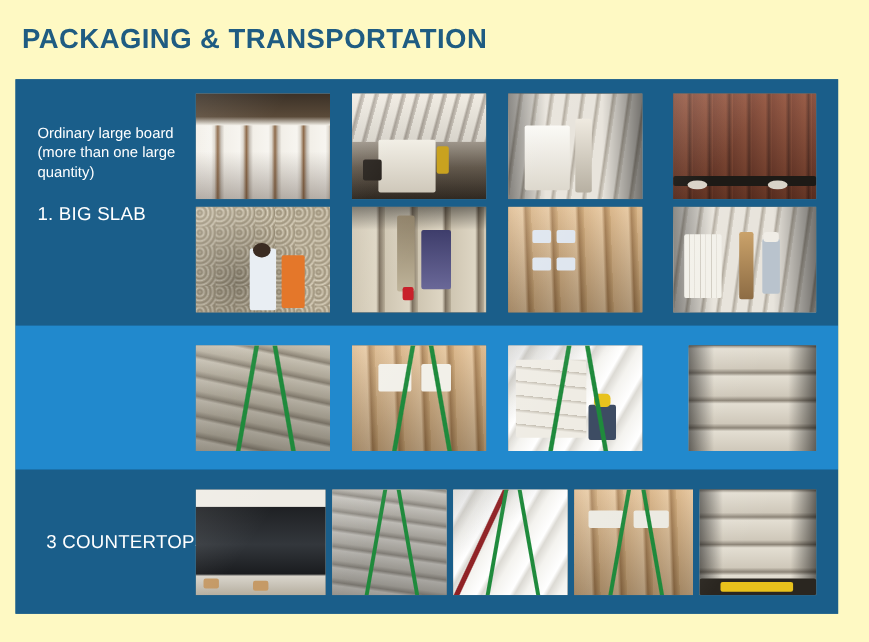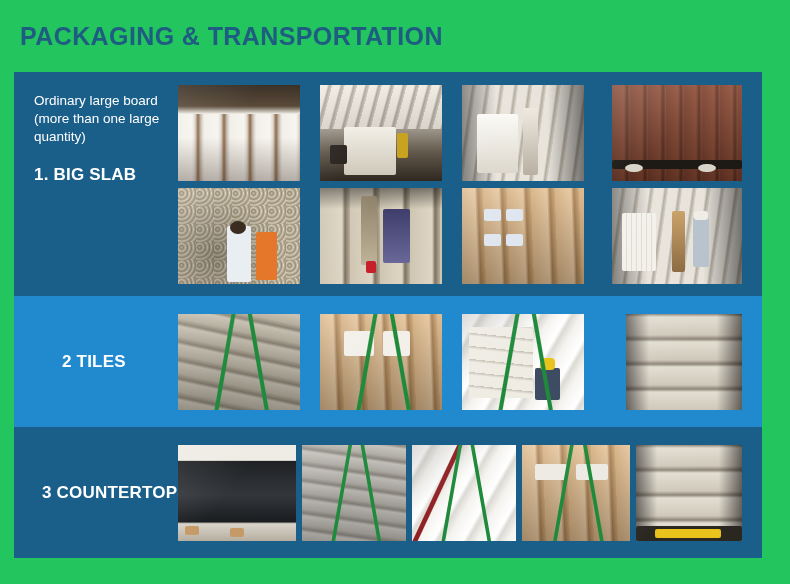--- a/index.html
+++ b/index.html
@@ -11,21 +11,21 @@
     width: 790px;
     height: 584px;
     font-family: "Liberation Sans", sans-serif;
     overflow: hidden;
     position: relative;
   }
 
   .slide {
     position: absolute;
     inset: 0;
-    background: #22c55e;
+    background: #fef9c3;
   }
 
   
   .slide-title {
     position: absolute;
     left: 20px;
     top: 22px;
     font-size: 25px;
     font-weight: bold;
     letter-spacing: 0.4px;
@@ -66,32 +66,32 @@
     width: 164px;
     height: 100%;
     box-sizing: border-box;
     padding: 0 10px 0 20px;
     display: flex;
     flex-direction: column;
     justify-content: center;
   }
   .label-col.r1 {
     justify-content: flex-start;
-    padding-top: 20px;
+    padding-top: 40px;
   }
   .lbl-sub {
     color: #ffffff;
     font-size: 13.5px;
     line-height: 1.32;
     font-weight: normal;
   }
   .lbl-main {
     color: #ffffff;
     font-size: 17px;
-    font-weight: bold;
+    font-weight: normal;
     letter-spacing: 0.2px;
     white-space: nowrap;
   }
   .gap-a { height: 20px; }
   .gap-b { height: 22px; }
 
   .label-col.r2 .lbl-main,
   .label-col.r3 .lbl-main {
     text-align: left;
   }
@@ -302,23 +302,20 @@
         <div class="fig" style="left:8%; top:26%; width:26%; height:60%; background:repeating-linear-gradient(90deg,#f3f1ea 0 4px,#cbc6bb 5px);"></div>
         <div class="fig" style="left:46%; top:24%; width:10%; height:64%; background:linear-gradient(180deg,#caa26a,#8d6c44);"></div>
         <div class="fig" style="left:62%; top:30%; width:13%; height:52%; background:#b9c3cd;"></div>
         <div class="fig" style="left:63%; top:24%; width:11%; height:9%; background:#f0ede6; border-radius:3px;"></div>
         <div class="sheen"></div>
       </div>
     </div>
 
     <div class="band light band-r2">
 
-      <div class="label-col r2">
-        <div class="lbl-main">2 TILES</div>
-      </div>
 
       <div class="photo" style="left:164px; top:18px; width:122px; height:96px;">
         <div class="px pallet-tiles"></div>
         <div class="px strap-green"></div>
         <div class="sheen"></div>
       </div>
 
       <div class="photo" style="left:306px; top:18px; width:122px; height:96px;">
         <div class="px wood-crates"></div>
         <div class="fig" style="left:20%; top:18%; width:24%; height:26%; background:#f2f0e9;"></div>

